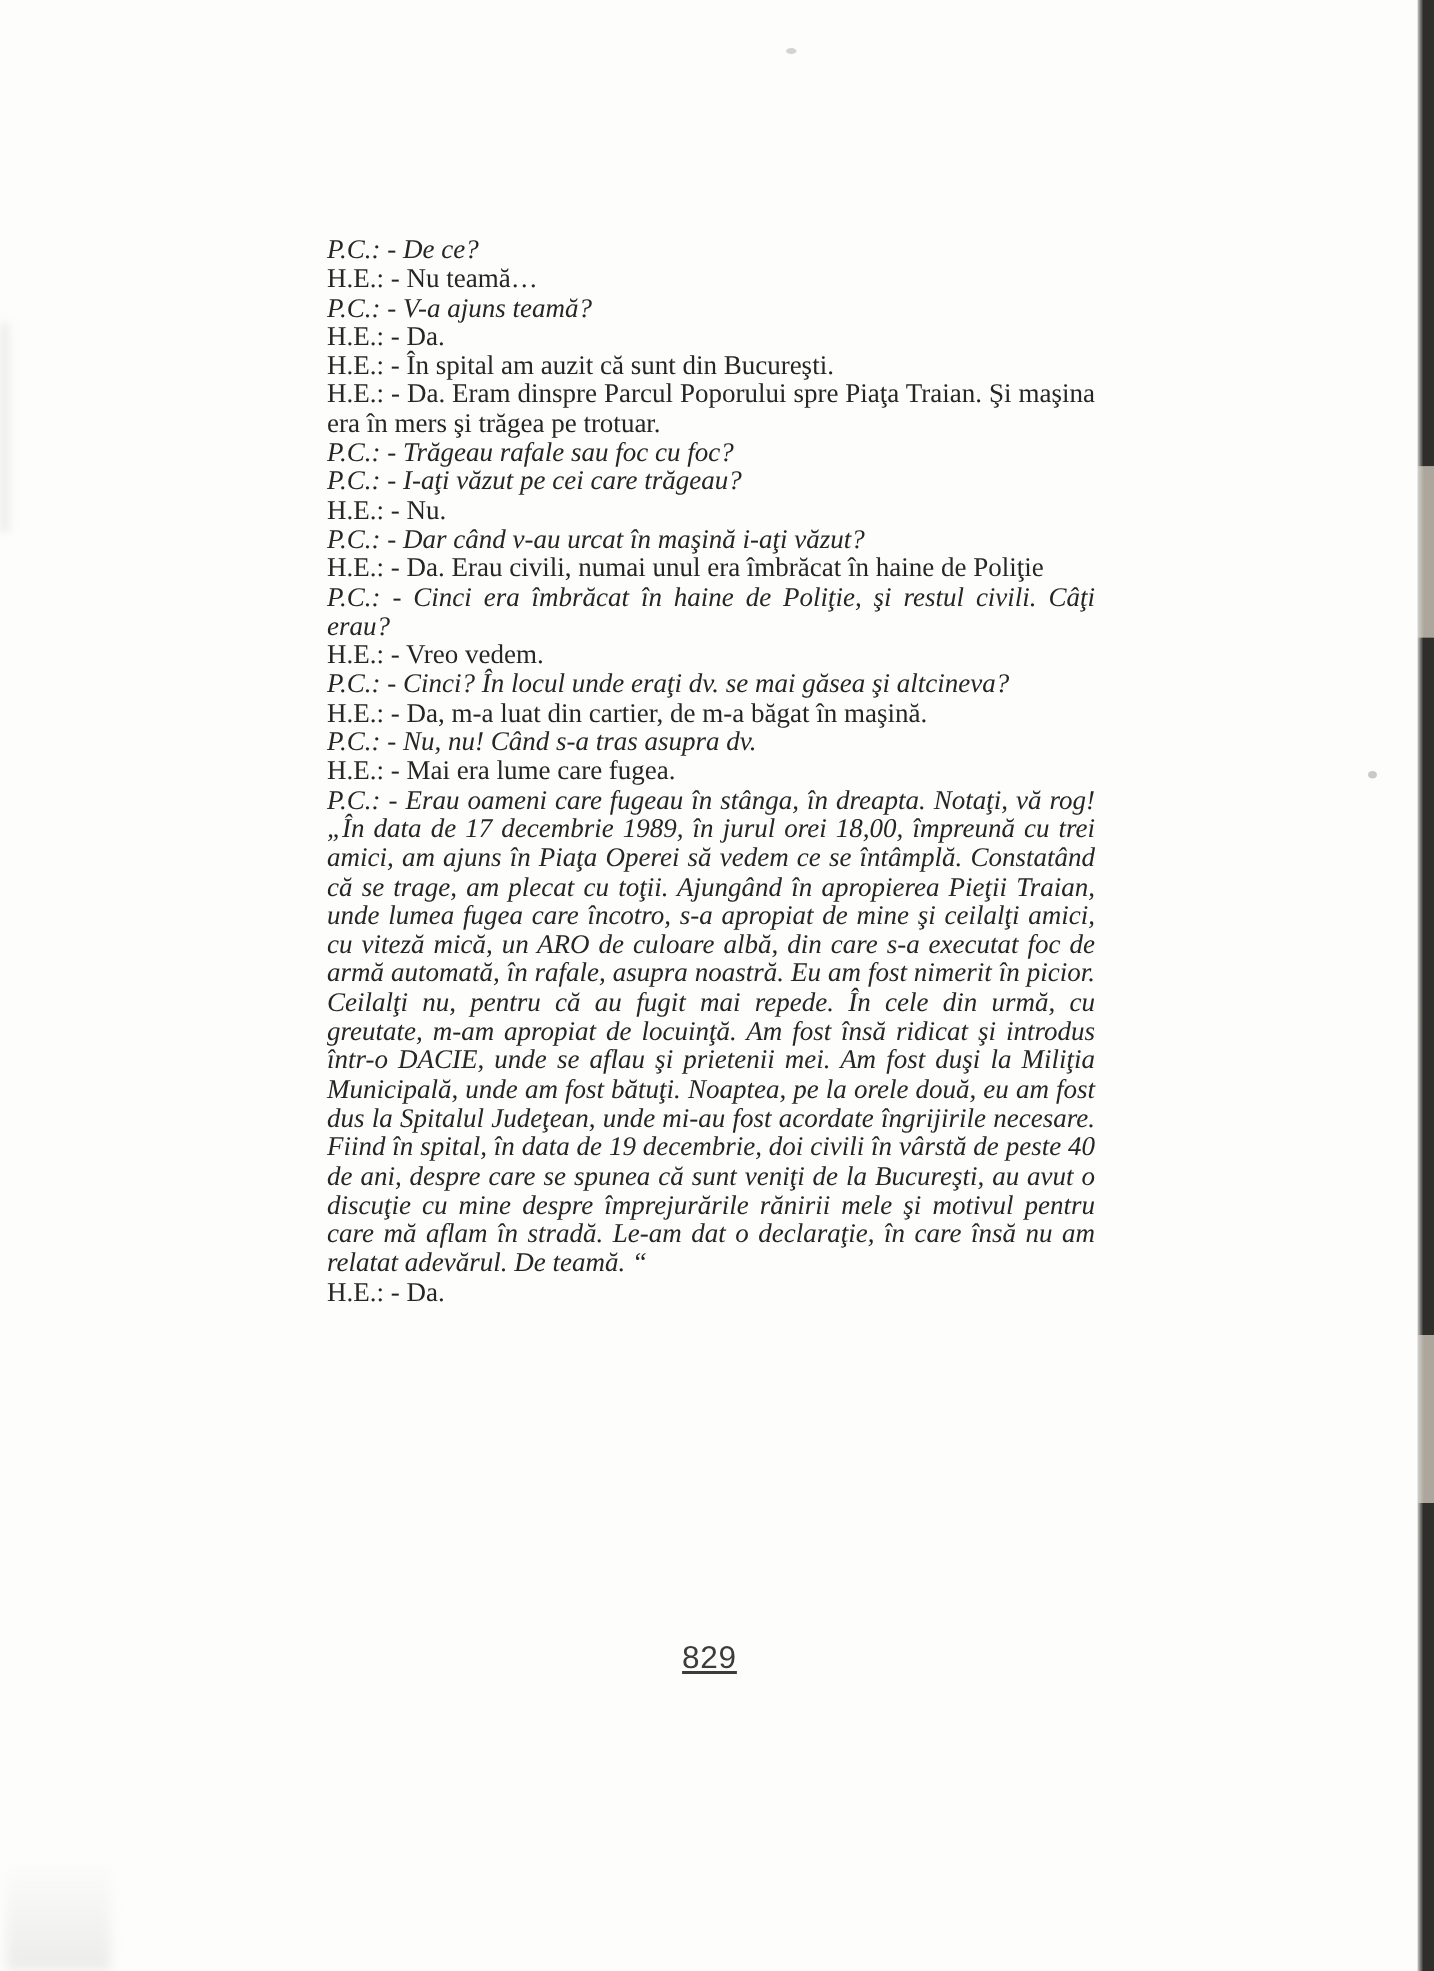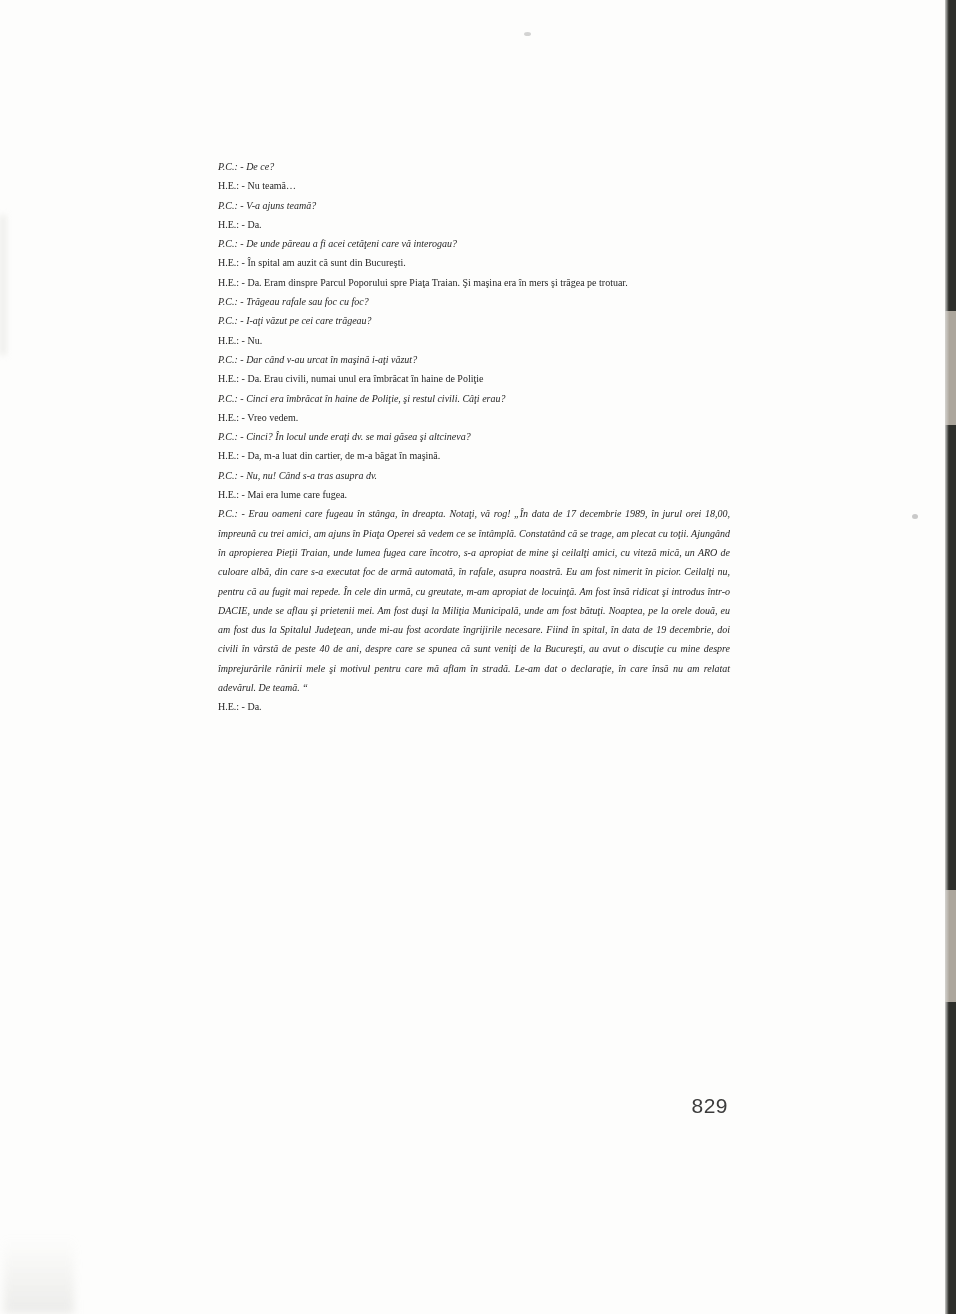--- a/index.html
+++ b/index.html
@@ -18,44 +18,45 @@
     position: absolute;
     inset: 0;
     background: var(--page-bg, #fdfdfc);
   }
   .text-column {
     position: absolute;
     left: 218px;
     top: 157px;
     width: 512px;
     color: var(--text, #262626);
-    font-size: 10px;
+    font-size: 18px;
     line-height: 19.3px;
   }
   .text-column p {
     margin: 0;
     padding: 0;
     text-align: justify;
   }
   .text-column p.italic {
     font-style: italic;
   }
   .text-column p.roman {
     font-style: normal;
   }
   .page-number {
     position: absolute;
     left: 218px;
     top: 1094px;
     width: 510px;
-    text-align: right;
+    text-align: center;
     font-family: "Liberation Sans", sans-serif;
     font-size: 21px;
     letter-spacing: 0.5px;
     color: var(--page-number, #3c3c3c);
+    text-decoration: underline;
   }
   
   .edge-band {
     position: absolute;
     left: 945px;
     width: 11px;
   }
   .edge-band.dark {
     background: linear-gradient(to right, rgba(110,110,104,0.35), var(--band-dark, #2e2f2b) 35%);
   }
@@ -101,21 +102,20 @@
   <div class="text-column">
 
       <p class="italic">P.C.: - De ce?</p>
 
       <p class="roman">H.E.: - Nu teamă…</p>
 
       <p class="italic">P.C.: - V-a ajuns teamă?</p>
 
       <p class="roman">H.E.: - Da.</p>
 
-      <p class="italic">P.C.: - De unde păreau a fi acei cetăţeni care vă interogau?</p>
 
       <p class="roman">H.E.: - În spital am auzit că sunt din Bucureşti.</p>
 
 
       <p class="roman">H.E.: - Da. Eram dinspre Parcul Poporului spre Piaţa Traian. Şi maşina era în mers şi trăgea pe trotuar.</p>
 
       <p class="italic">P.C.: - Trăgeau rafale sau foc cu foc?</p>
 
 
       <p class="italic">P.C.: - I-aţi văzut pe cei care trăgeau?</p>

